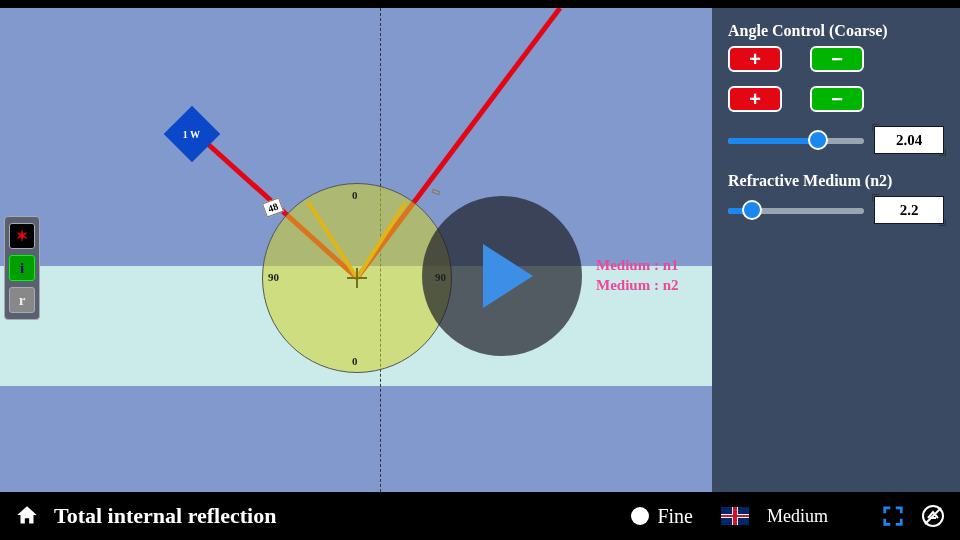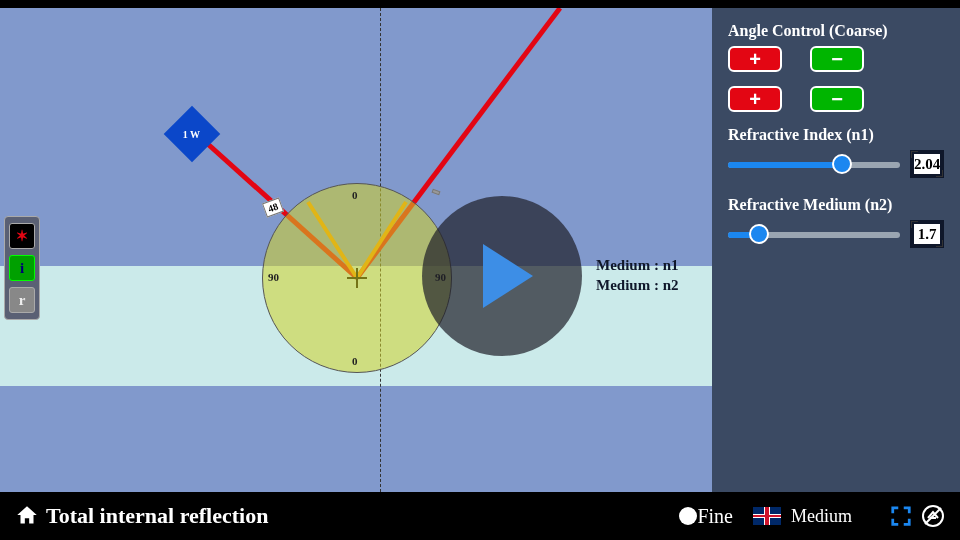--- a/index.html
+++ b/index.html
@@ -19,21 +19,21 @@
   .prot-label { position: absolute; font: bold 11px Georgia, serif; color: #222; }
   
   .ray-red { stroke: #e30613; stroke-width: 5; }
   .ray-orange { stroke: #f39200; stroke-width: 4; }
   
   .angle-tag { position: absolute; font: bold 10px Georgia, serif; background: #fff; padding: 1px 3px; border: 1px solid #777; }
   
   .source-box { position: absolute; width: 40px; height: 40px; background: #0b47c9; transform: rotate(45deg); display: flex; align-items: center; justify-content: center; }
   .source-box span { transform: rotate(-45deg); color: #fff; font: bold 10px Georgia, serif; white-space: nowrap; }
   
-  .medium-labels { position: absolute; left: 596px; top: 248px; font: bold 15px Georgia, serif; color: #0f172a; line-height: 1.3; }
+  .medium-labels { position: absolute; left: 596px; top: 248px; font: bold 15px Georgia, serif; color: #ec4899; line-height: 1.3; }
   
   .left-toolbox { position: absolute; left: 4px; top: 208px; width: 36px; background: #5a6074; border: 1px solid #aaa; border-radius: 4px; padding: 6px 4px; display: flex; flex-direction: column; gap: 6px; }
   .toolbtn { width: 26px; height: 26px; border: 1px solid #aaa; border-radius: 3px; display: flex; align-items: center; justify-content: center; font: bold 15px Georgia, serif; cursor: pointer; }
   .toolbtn.laser { background: #000; color: #e30613; }
   .toolbtn.info  { background: #00a000; color: #007; border-color: #0f0; }
   .toolbtn.reset { background: #888; color: #eee; }
   
   .play-overlay { position: absolute; left: 422px; top: 188px; width: 160px; height: 160px; border-radius: 50%; background: rgba(30,30,40,0.7); display: flex; align-items: center; justify-content: center; cursor: pointer; }
   .play-tri { width: 0; height: 0; border-left: 50px solid #3d8ee6; border-top: 32px solid transparent; border-bottom: 32px solid transparent; margin-left: 12px; }
   
@@ -42,26 +42,26 @@
   .btnrow { display: flex; gap: 28px; margin-bottom: 14px; }
   .pm-btn { width: 54px; height: 26px; border-radius: 6px; display: flex; align-items: center; justify-content: center; color: #fff; font: bold 20px Arial; cursor: pointer; border: 2px solid #fff; }
   .pm-plus { background: #e30613; }
   .pm-minus { background: #00b500; }
   
   .slider-row { display: flex; align-items: center; gap: 10px; margin-bottom: 18px; }
   .slider { position: relative; flex: 1; height: 20px; }
   .track { position: absolute; left: 0; right: 0; top: 8px; height: 6px; background: #9aa5b1; border-radius: 3px; }
   .fill  { position: absolute; left: 0; top: 8px; height: 6px; background: #1b87f0; border-radius: 3px; }
   .thumb { position: absolute; top: 0; width: 20px; height: 20px; border-radius: 50%; background: #1b87f0; border: 2px solid #fff; margin-left: -10px; }
-  .valbox { width: 34px; height: 28px; background: #fff; border: 4px solid #0f172a; color: #000; font: bold 15px Georgia, serif; display: flex; align-items: center; justify-content: center; position: relative; }
+  .valbox { width: 70px; height: 28px; background: #fff; border: 1px solid #0f172a; color: #000; font: bold 15px Georgia, serif; display: flex; align-items: center; justify-content: center; position: relative; }
   .valbox::before, .valbox::after { content: ""; position: absolute; width: 6px; height: 6px; border: 1px solid #333; }
   .valbox::before { left: -3px; top: -3px; border-right: none; border-bottom: none; }
   .valbox::after  { right: -3px; bottom: -3px; border-left: none; border-top: none; }
   
-  .bottom-bar { position: absolute; left: 0; top: 492px; width: 960px; height: 48px; background: #000; color: #fff; display: flex; align-items: center; padding: 0 14px; gap: 6px; font-family: Georgia, serif; }
+  .bottom-bar { position: absolute; left: 0; top: 492px; width: 960px; height: 48px; background: #000; color: #fff; display: flex; align-items: center; padding: 0 14px; gap: 14px; font-family: Georgia, serif; }
   .home-icon { width: 26px; height: 26px; position: relative; cursor: pointer; }
   .home-icon svg { width: 26px; height: 26px; fill: #fff; }
   .title { font: bold 22px Georgia, serif; flex: 0 0 auto; }
   .spacer { flex: 1; }
   .radio-dot { width: 18px; height: 18px; border-radius: 50%; background: #fff; margin-right: -6px; cursor: pointer; }
   .label-txt { font: 20px Georgia, serif; margin-right: 14px; }
   .flag { width: 28px; height: 18px; background: linear-gradient(#002868 0 100%); position: relative; display: inline-block; margin-right: 4px; }
   .flag::before { content: ""; position: absolute; inset: 0; background:
     linear-gradient(to bottom, transparent 7px, #fff 7px 11px, transparent 11px),
     linear-gradient(to right, transparent 11px, #fff 11px 17px, transparent 17px); }
@@ -136,38 +136,37 @@
     <div class="btnrow">
       <div class="pm-btn pm-plus">+</div>
       <div class="pm-btn pm-minus">−</div>
     </div>
 
     <div class="btnrow">
       <div class="pm-btn pm-plus">+</div>
       <div class="pm-btn pm-minus">−</div>
     </div>
 
-    <div class="ctrl-label">Refractive Index (n1)</div>
     <div class="slider-row">
       <div class="slider">
         <div class="track"></div>
         <div class="fill" style="width:66%"></div>
         <div class="thumb" style="left:66%"></div>
       </div>
       <div class="valbox">2.04</div>
     </div>
 
     <div class="ctrl-label">Refractive Medium (n2)</div>
     <div class="slider-row">
       <div class="slider">
         <div class="track"></div>
         <div class="fill" style="width:18%"></div>
         <div class="thumb" style="left:18%"></div>
       </div>
-      <div class="valbox">1.7</div>
+      <div class="valbox">2.2</div>
     </div>
 
   </div>
 
   <div class="bottom-bar">
     <div class="home-icon">
       <svg viewBox="0 0 24 24">
           <path d="M12 3l9 8h-3v8h-4v-5h-4v5H6v-8H3z"></path>
         </svg>
     </div>

